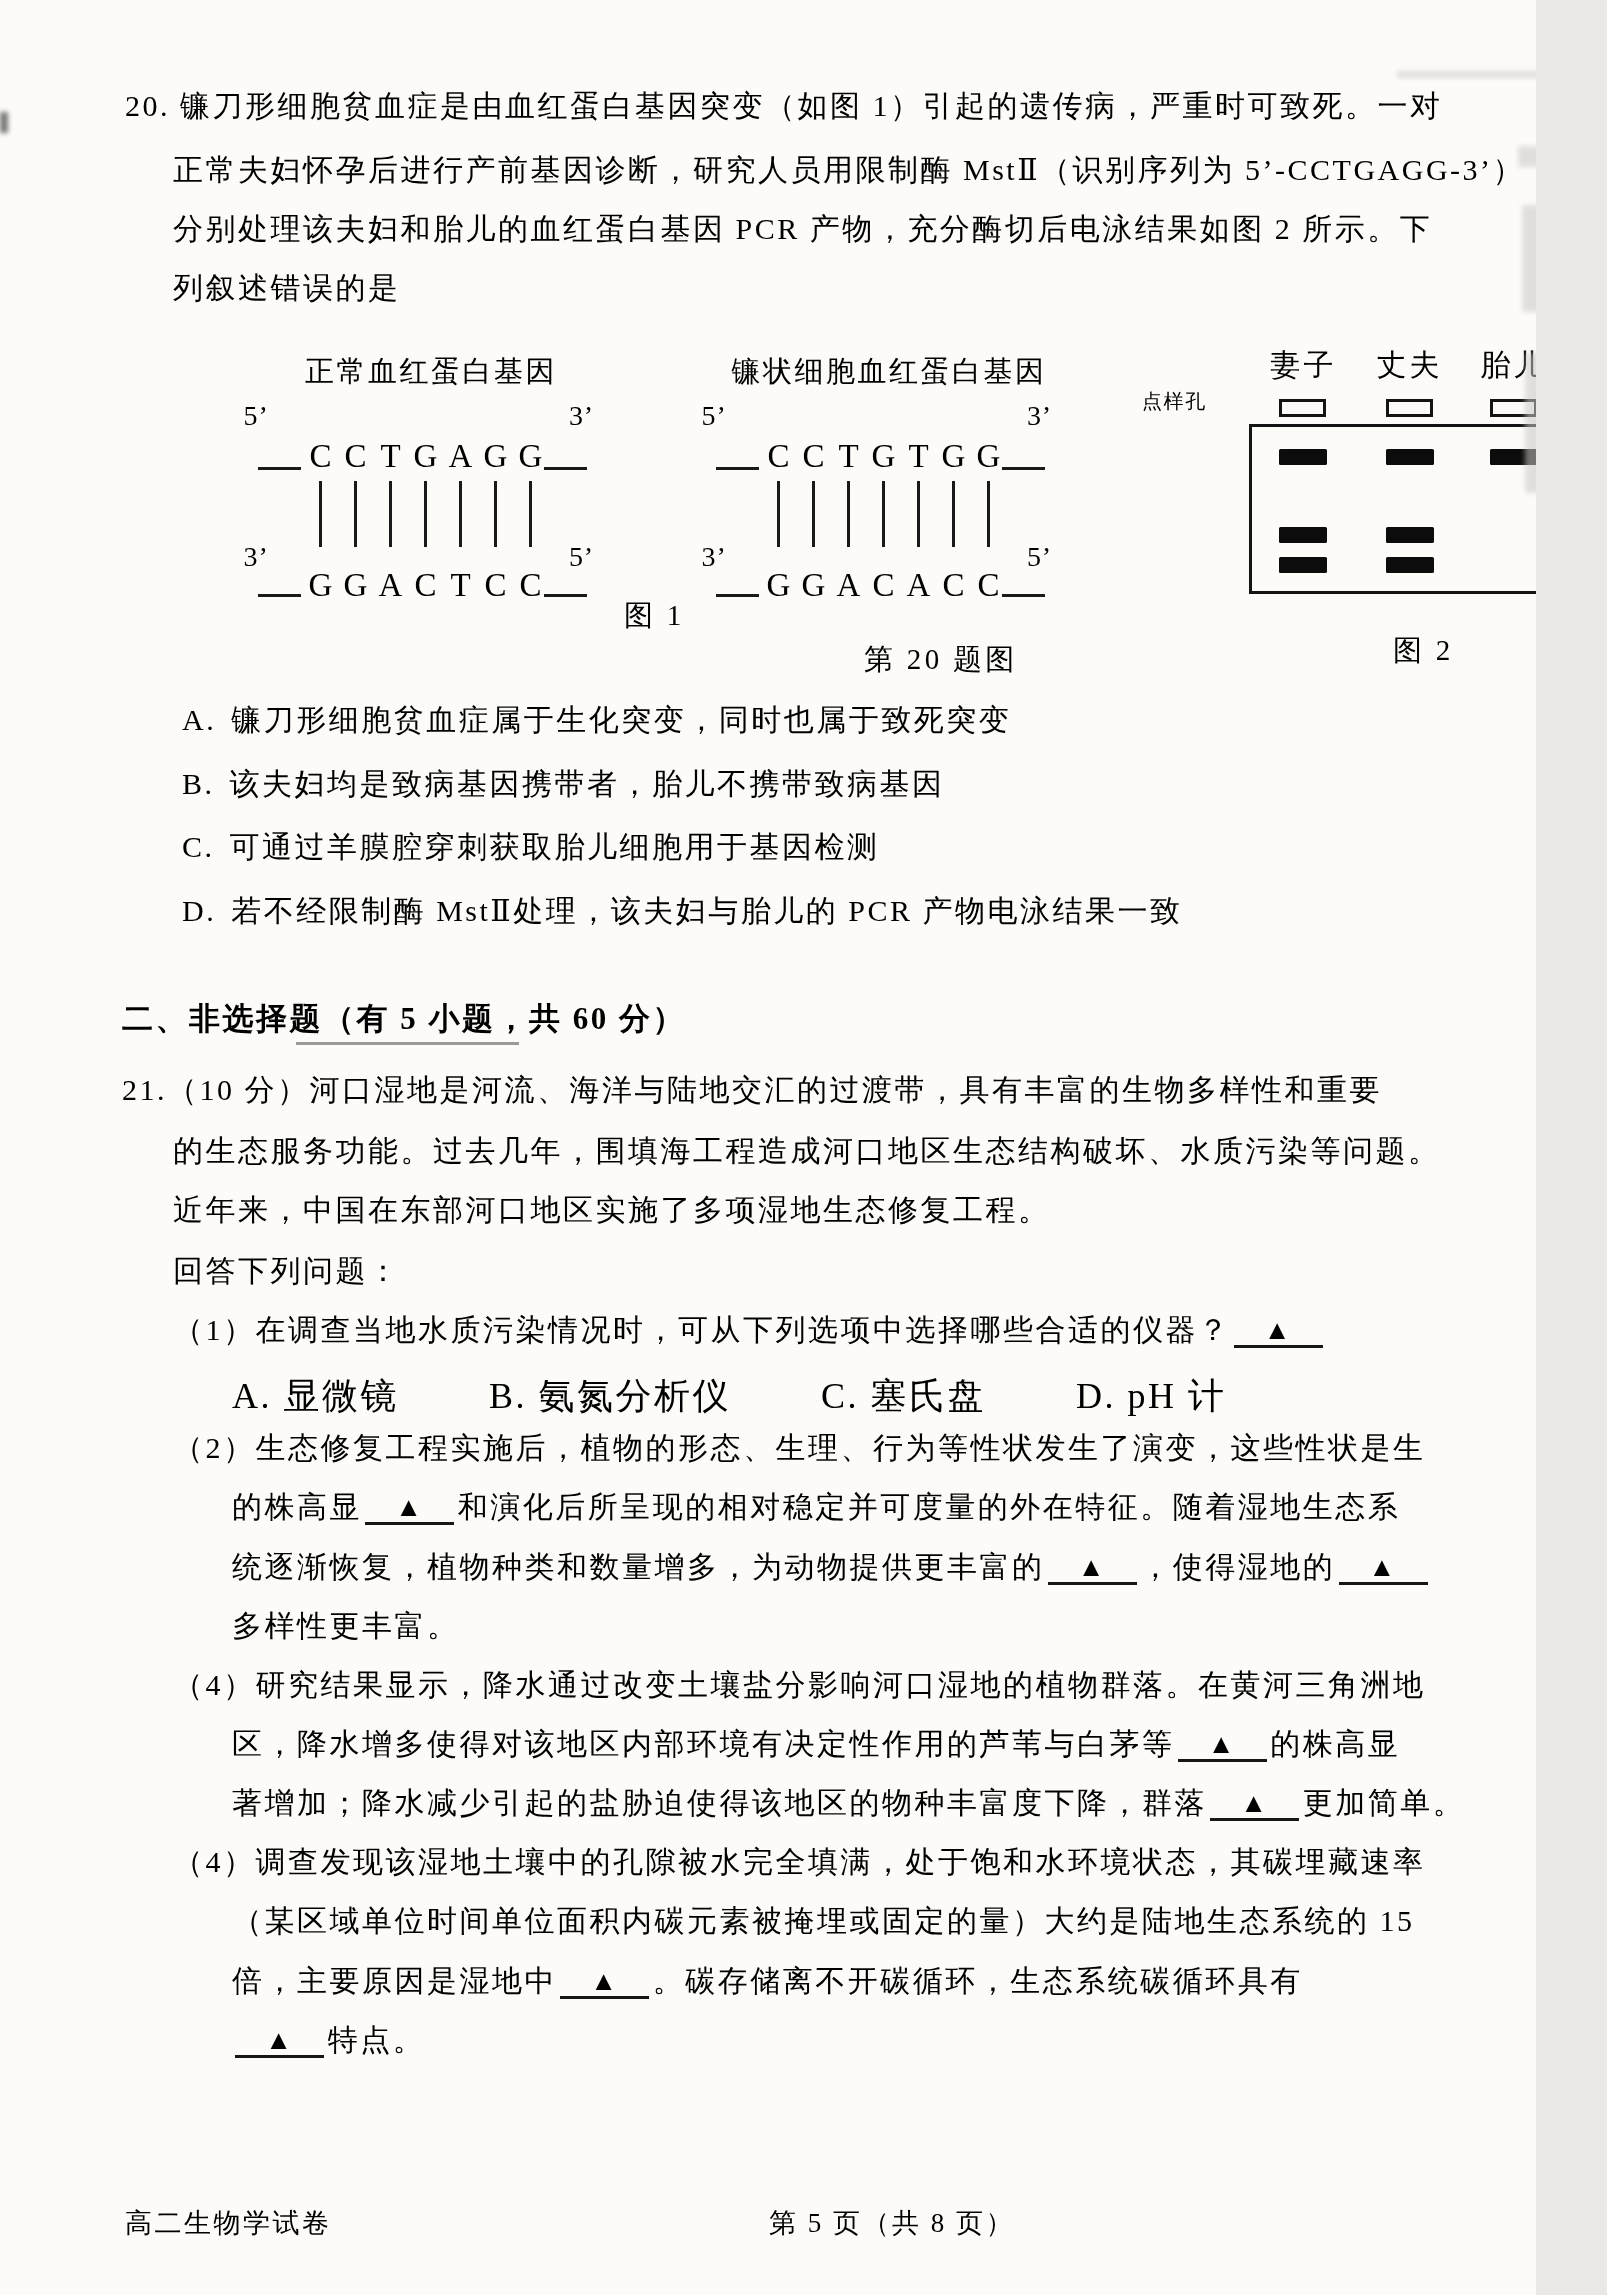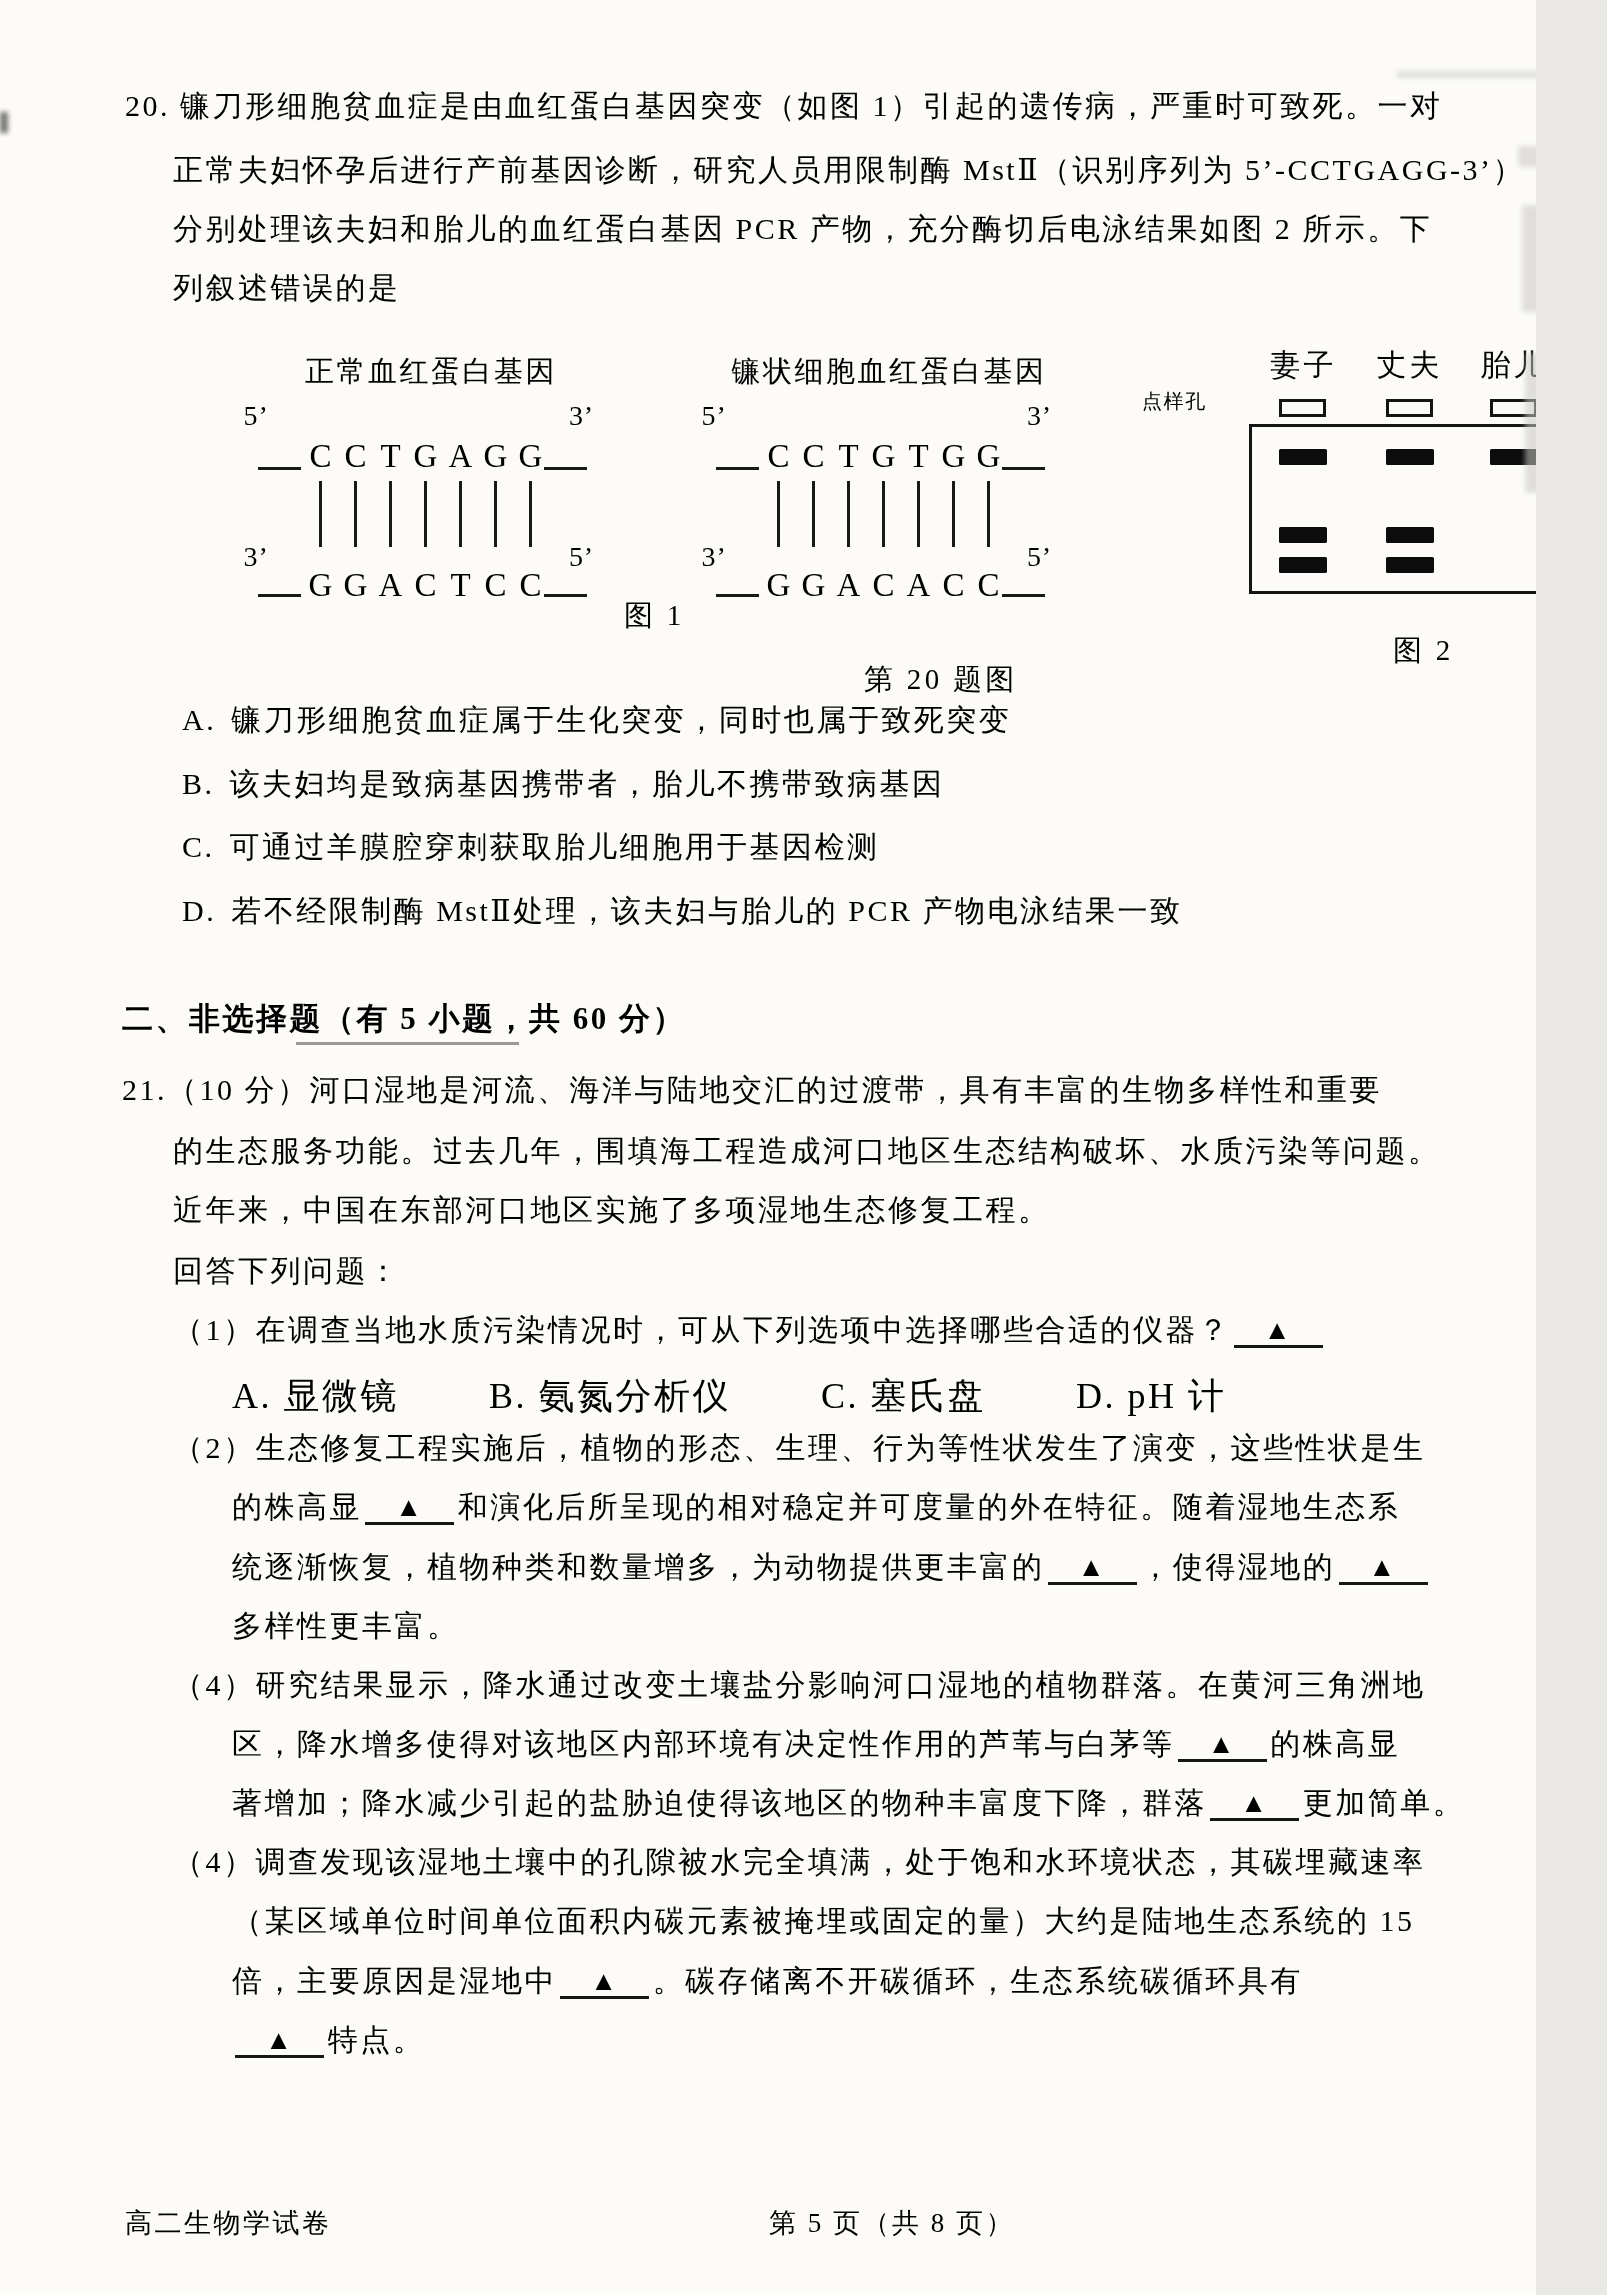--- a/index.html
+++ b/index.html
@@ -156,21 +156,21 @@
       <div class="well" style="left: 244px;"></div>
       <div class="band" style="left: 244px; top: 104px;"></div>
       <div class="band" style="left: 244px; top: 182px;"></div>
       <div class="band" style="left: 244px; top: 212px;"></div>
       <div class="lane-label" style="left: 314px;">胎儿</div>
       <div class="well" style="left: 348px;"></div>
       <div class="band" style="left: 348px; top: 104px;"></div>
     </div>
 
   <div class="cap" style="left:624px;top:596px">图 1</div>
-  <div class="cap" style="left:864px;top:660px">第 20 题图</div>
+  <div class="cap" style="left:864px;top:640px">第 20 题图</div>
 
   <div class="tl" style="left:182px;top:703px">
     <span class="opt-label">A.</span><span>镰刀形细胞贫血症属于生化突变，同时也属于致死突变</span>
   </div>
   <div class="tl" style="left:182px;top:767px">
     <span class="opt-label">B.</span><span>该夫妇均是致病基因携带者，胎儿不携带致病基因</span>
   </div>
   <div class="tl" style="left:182px;top:830px">
     <span class="opt-label">C.</span><span>可通过羊膜腔穿刺获取胎儿细胞用于基因检测</span>
   </div>

